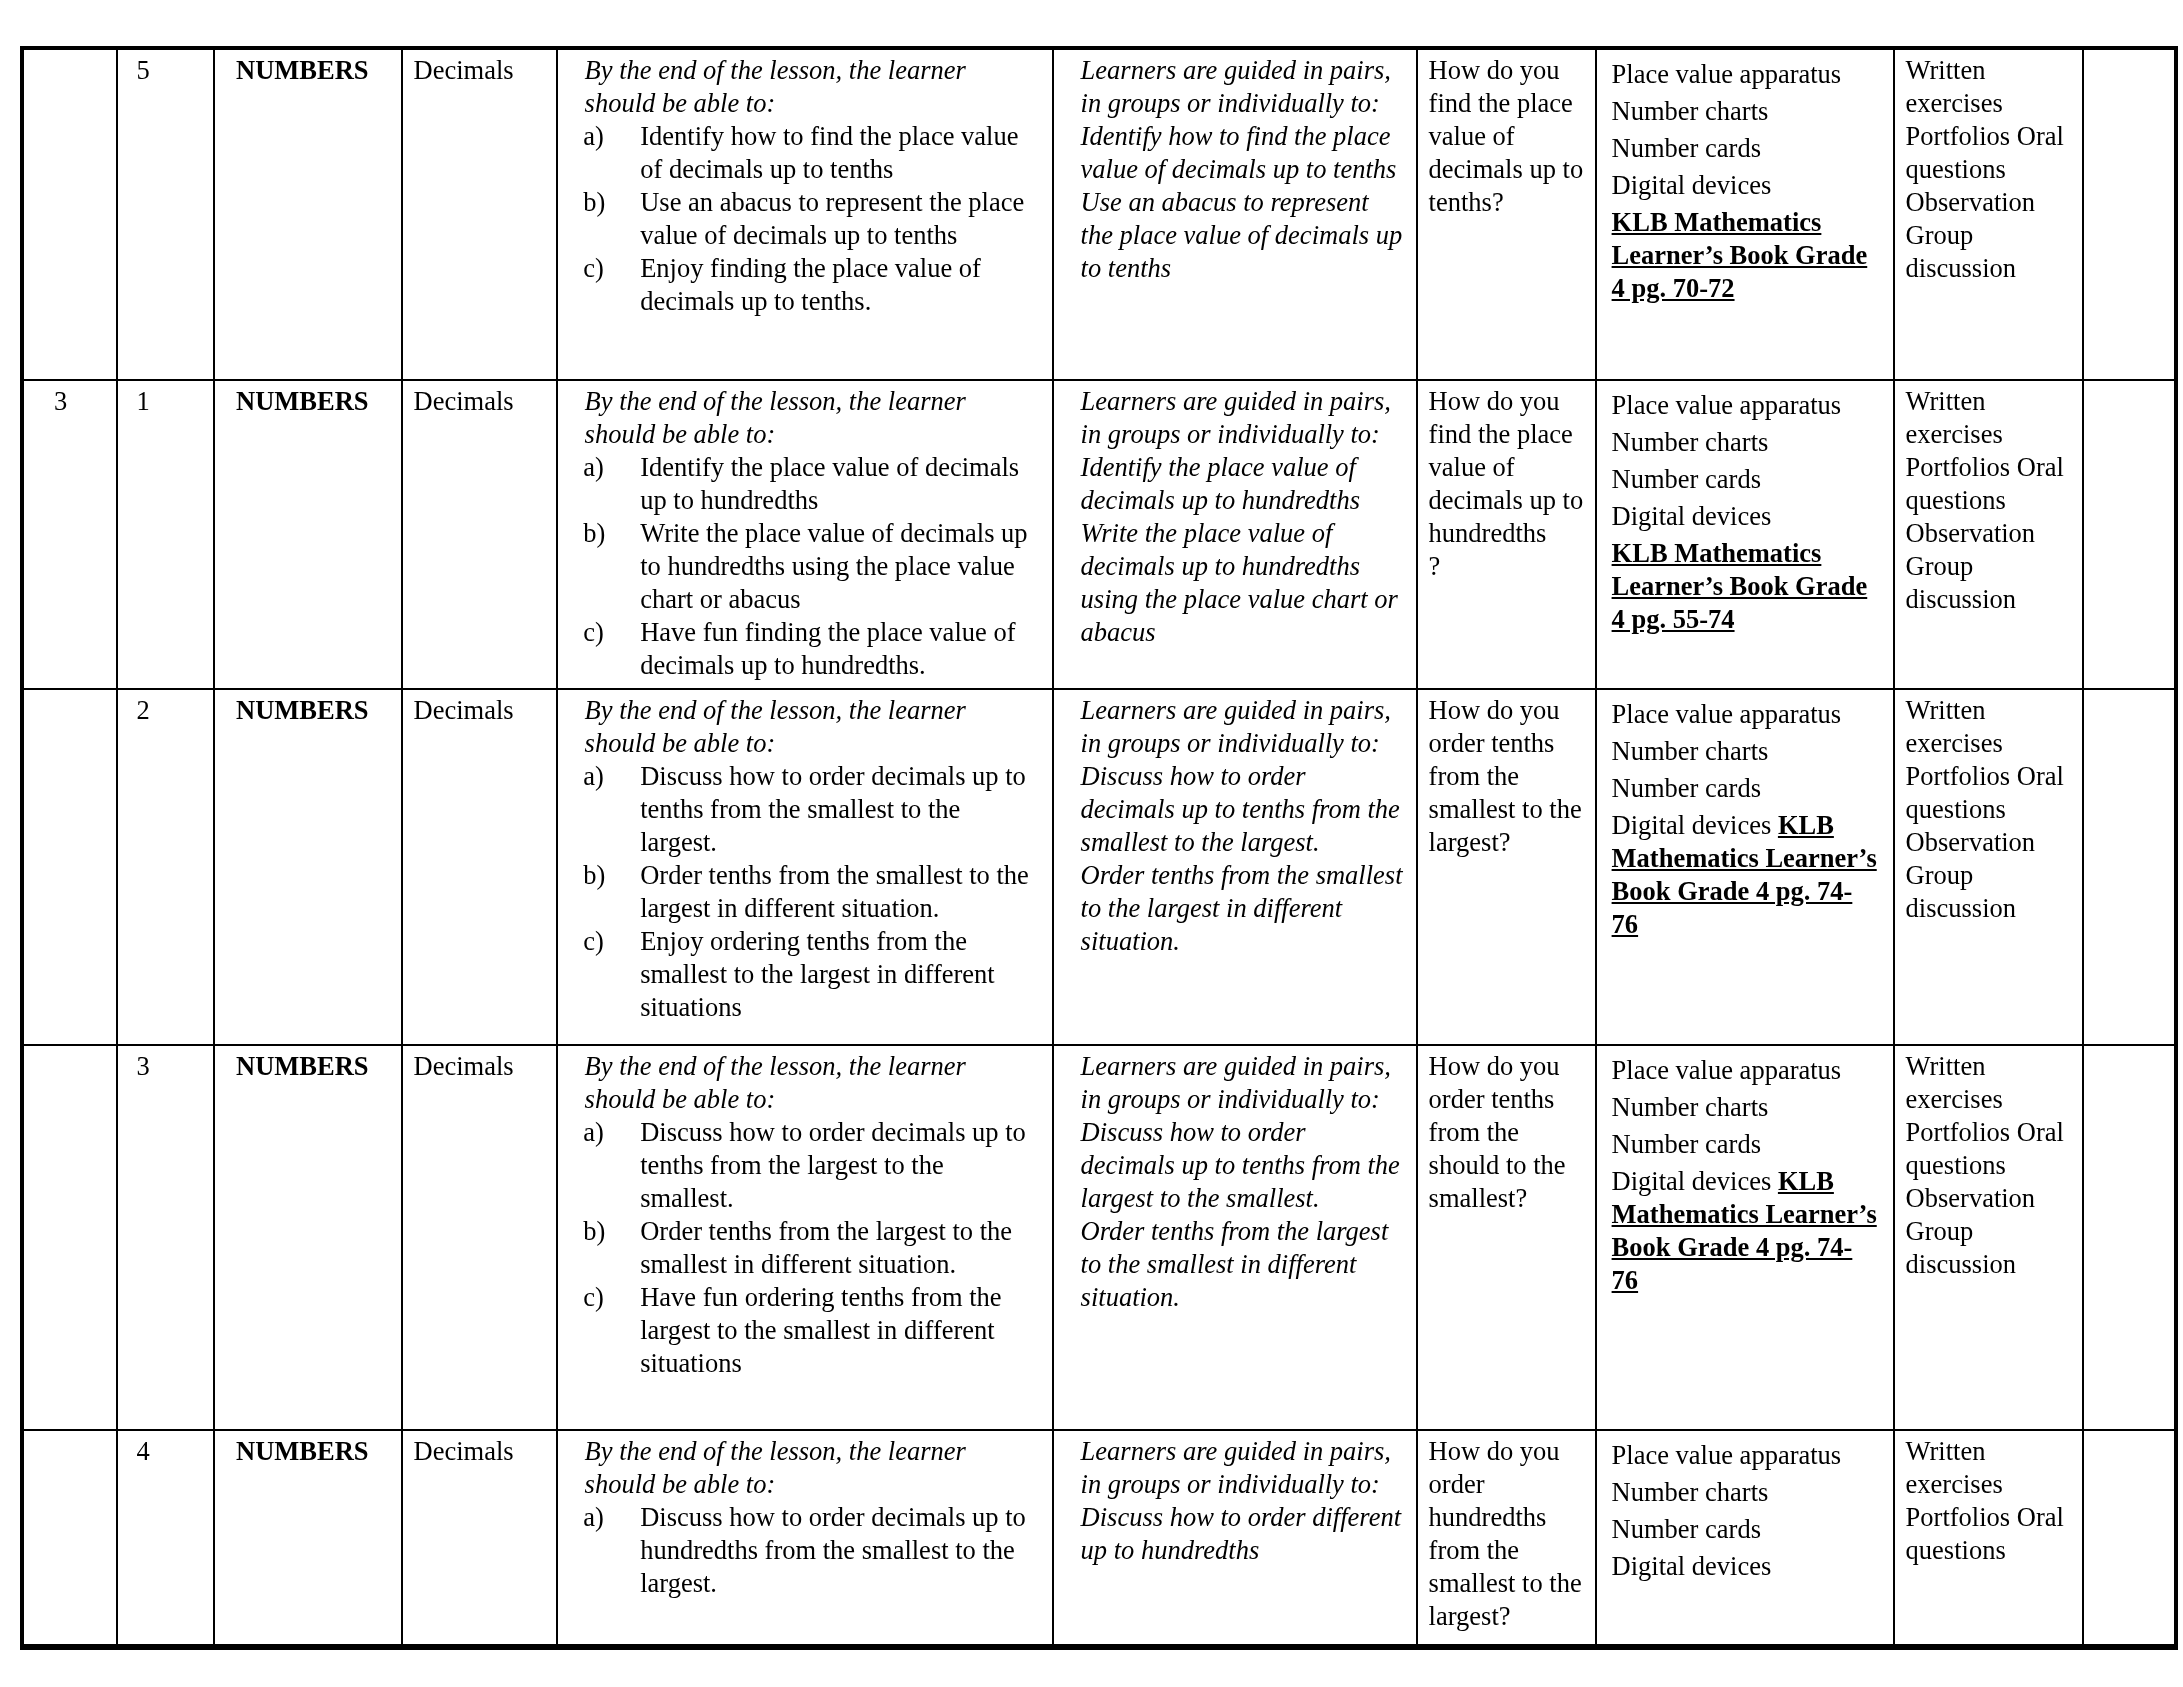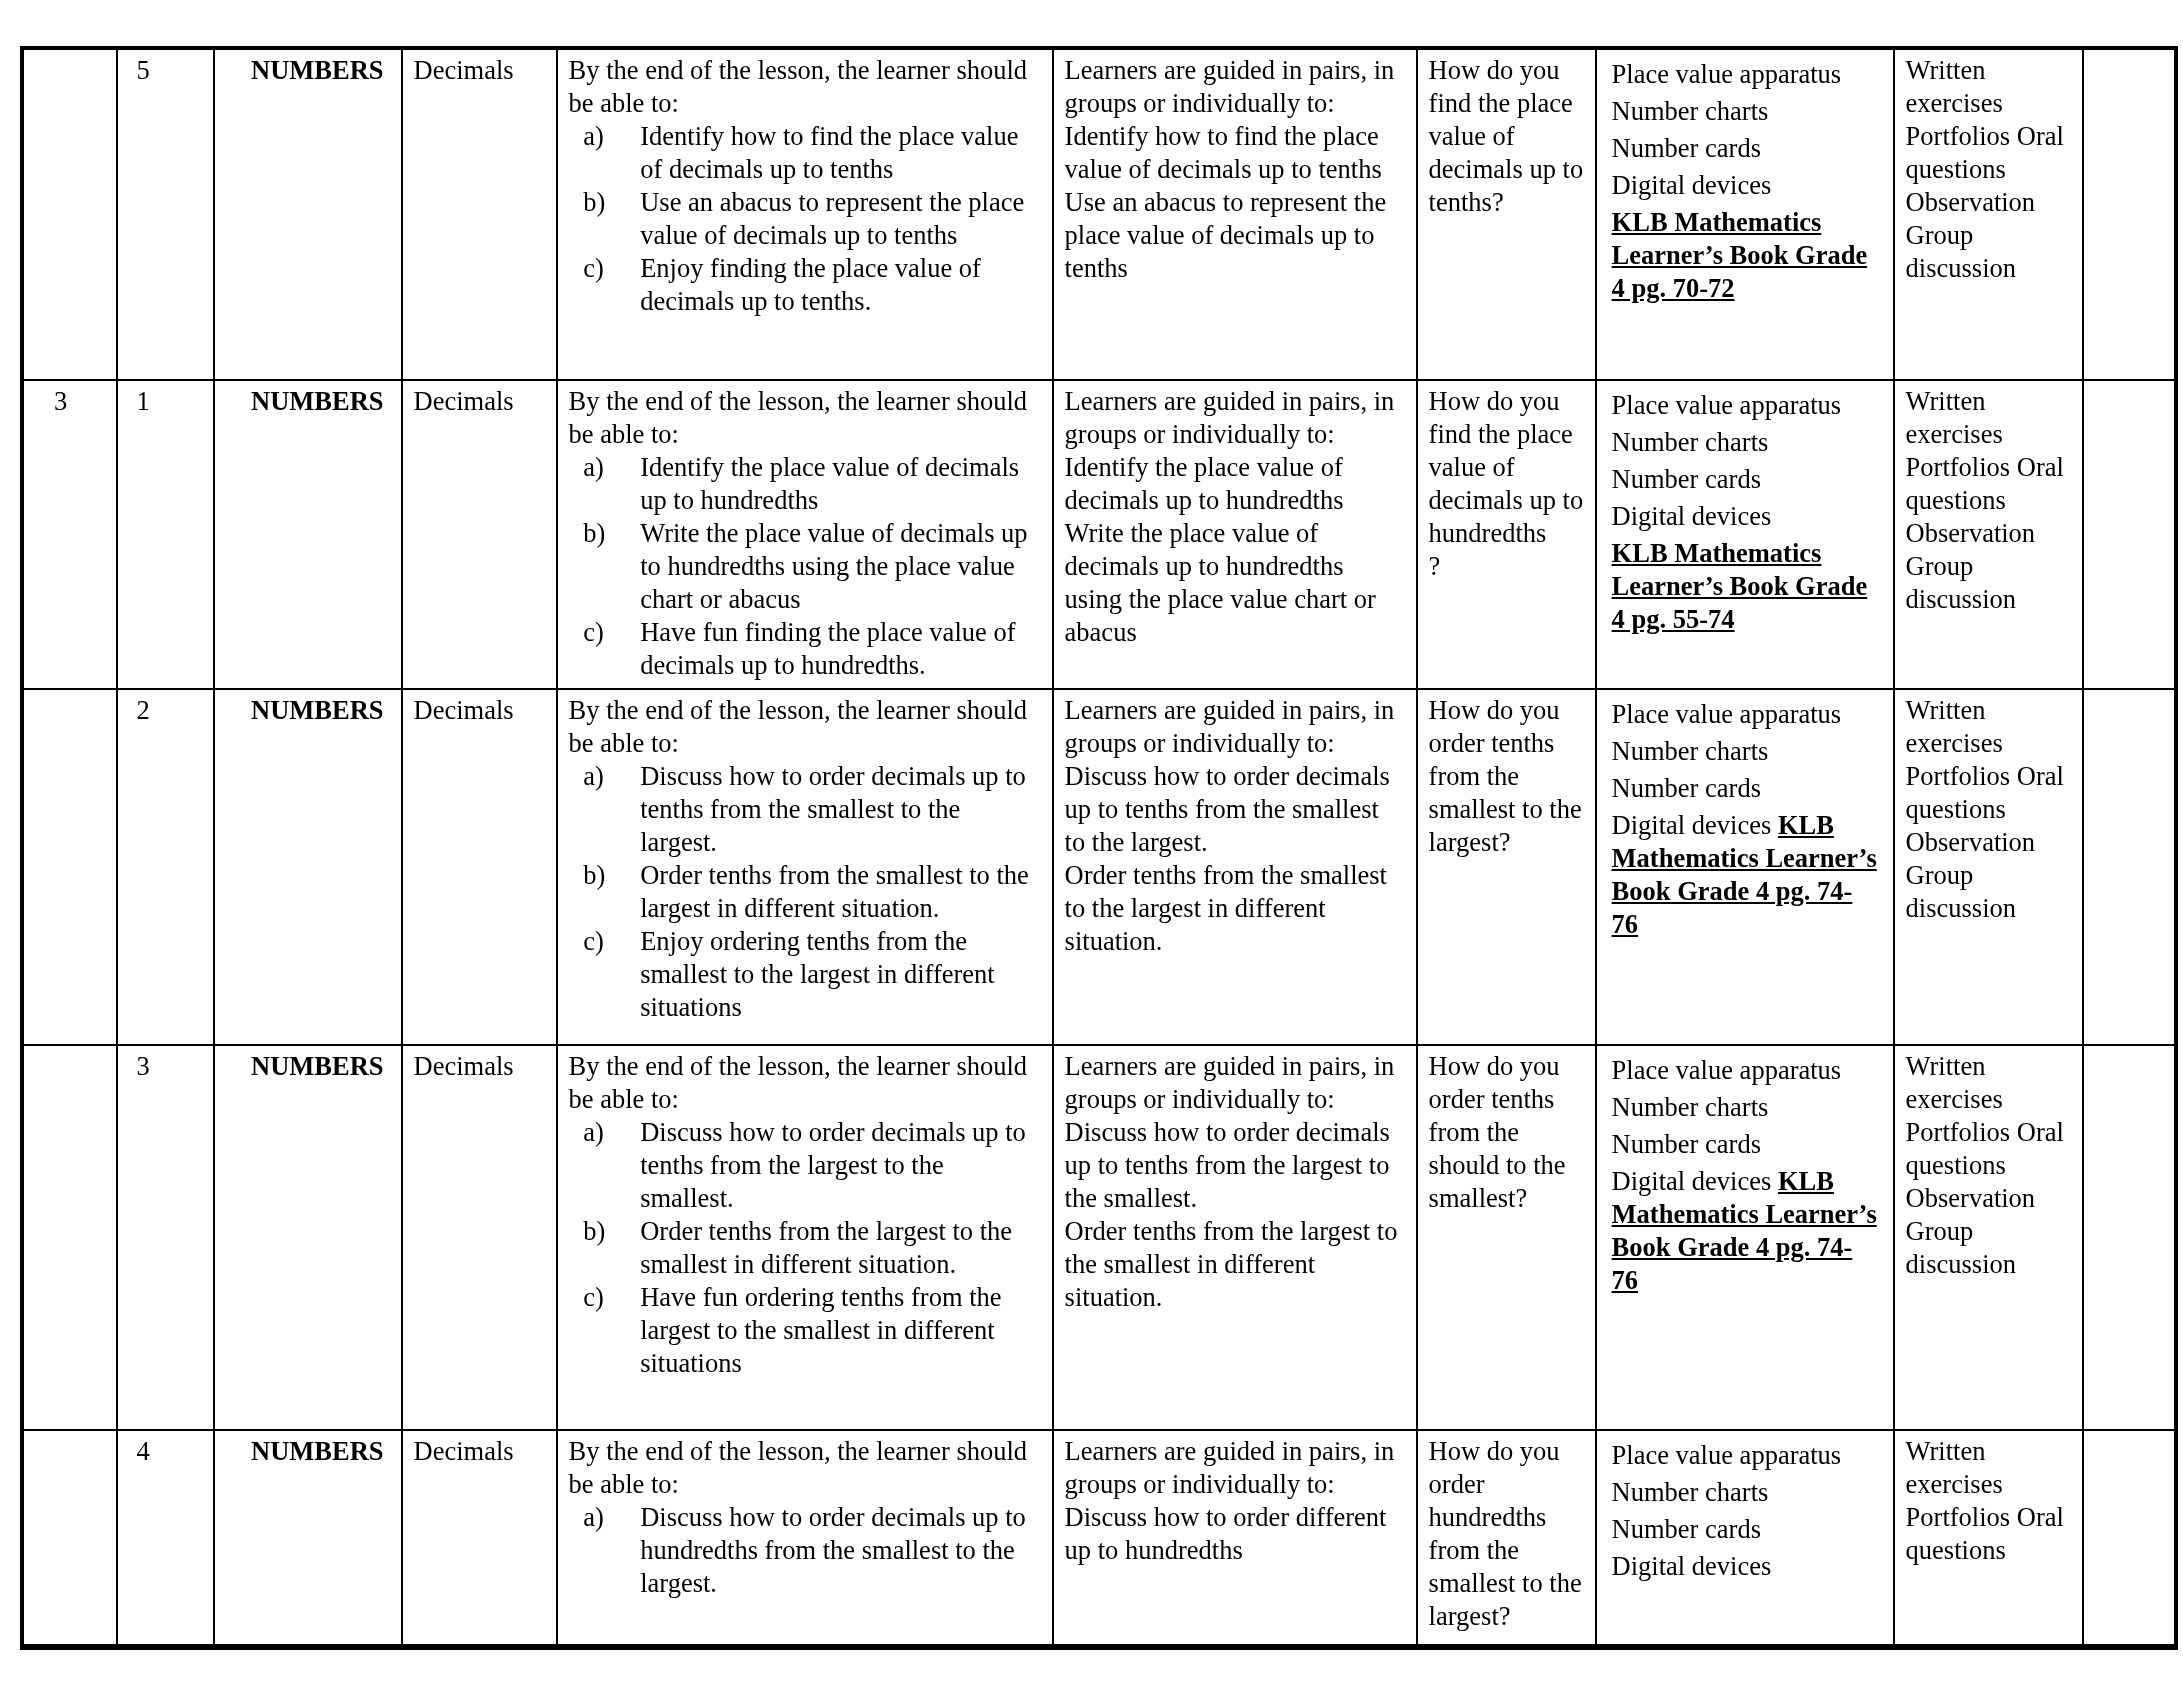--- a/index.html
+++ b/index.html
@@ -42,23 +42,23 @@
   col.c-remarks   { width: 93px; }
   
   tbody tr:nth-child(1) td { height: 318px; }
   tbody tr:nth-child(2) td { height: 291px; }
   tbody tr:nth-child(3) td { height: 343px; }
   tbody tr:nth-child(4) td { height: 373px; }
   tbody tr:nth-child(5) td { height: 202px; }
 
   td.week-cell   { padding-left: 30px; }
   td.lesson-cell { padding-left: 18.5px; }
-  td.strand-cell { font-weight: bold; padding-left: 36px; }
-
-  .para { margin: 0 0 0 0; }
+  td.strand-cell { font-weight: bold; padding-left: 21px; }
+
+  .para { margin: 0 0 0 16px; font-style: italic; }
   .oc-item { display: flex; margin-left: 14.6px; }
   .oc-marker { flex: 0 0 57px; }
   .oc-text { flex: 1 1 auto; }
   .inquiry-cell { white-space: pre-line; }
   .res-item { margin: 4px; }
   .b { font-weight: bold; text-decoration: underline; }
 </style>
 </head>
 <body>
 

